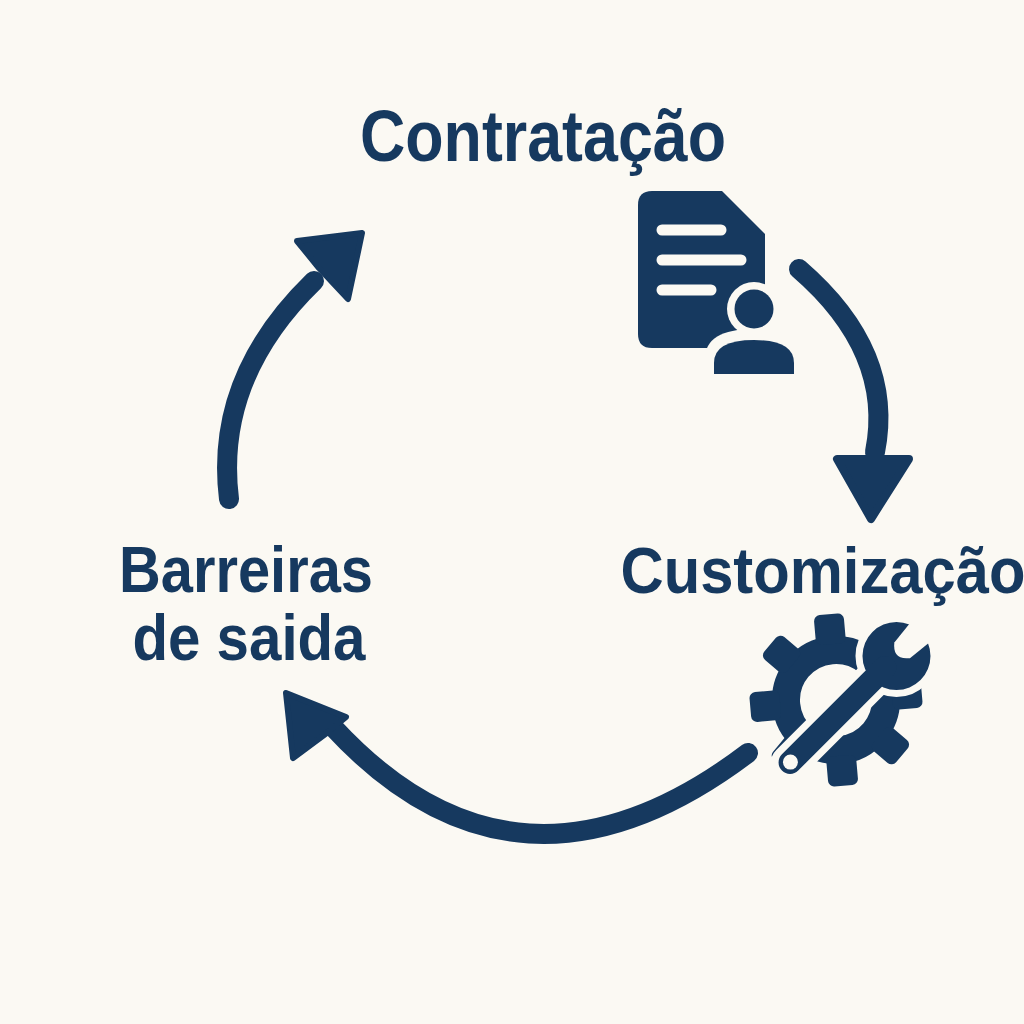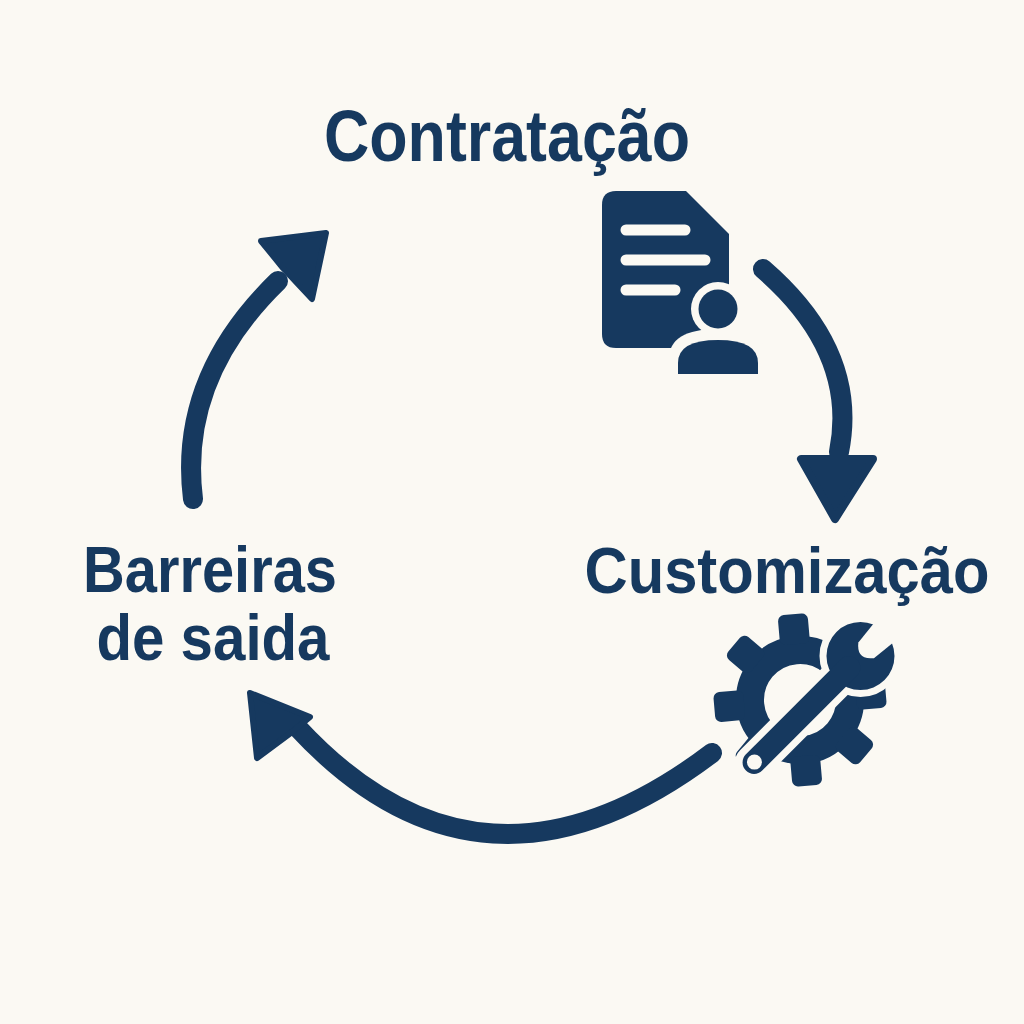--- a/index.html
+++ b/index.html
@@ -6,21 +6,21 @@
     --ink:#16395f;
     --bg:#fbf9f3;
   }
   html,body{margin:0;padding:0;}
   body{
     width:1024px;height:1024px;
     background:var(--bg);
     font-family:"Liberation Sans",sans-serif;
     overflow:hidden;
   }
-  .stage{width:886px;height:1024px;position:relative;}
+  .stage{width:886px;height:1024px;position:relative;padding-left:36px;}
   svg{display:block;}
   .label{
     font-family:"Liberation Sans",sans-serif;
     font-weight:700;
     fill:var(--ink);
   }
   .title{font-size:72px;}
   .side{font-size:64px;}
   .ink-fill{fill:var(--ink);}
   .ink-stroke{stroke:var(--ink);fill:none;}

